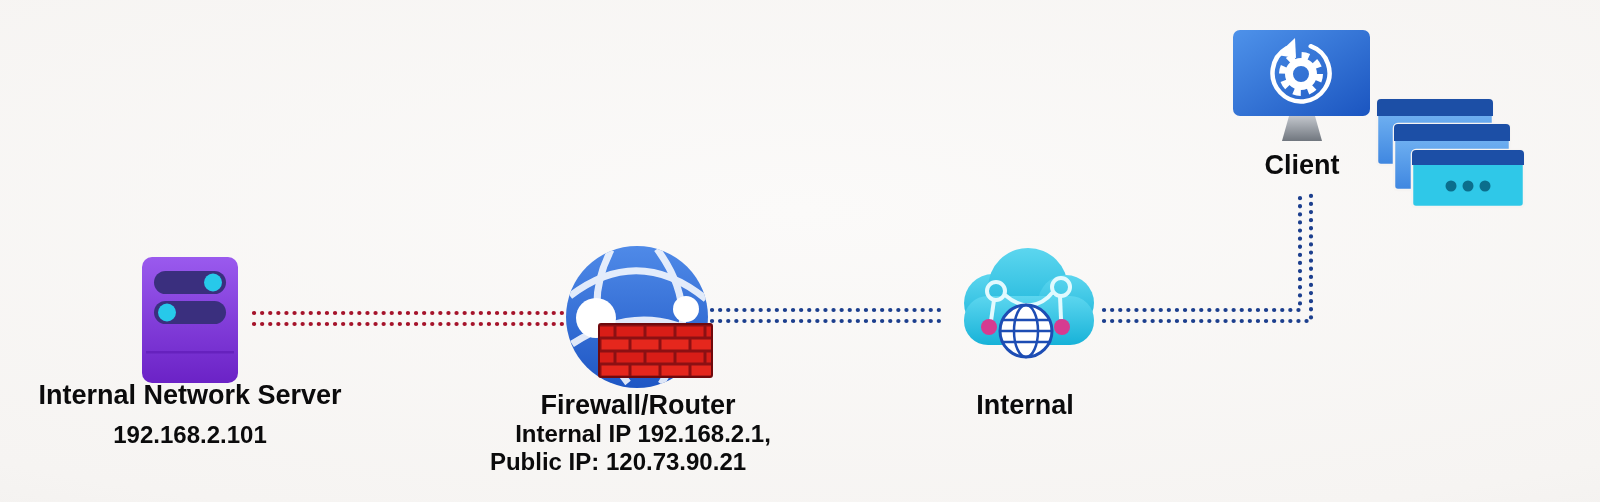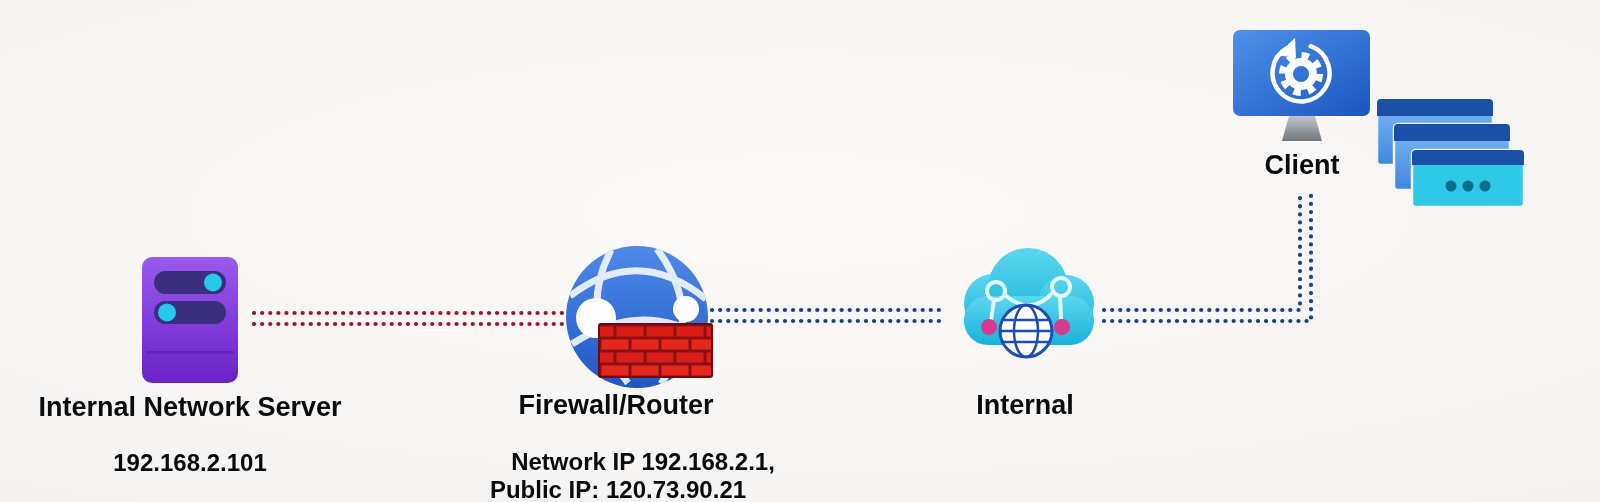--- a/index.html
+++ b/index.html
@@ -3,21 +3,21 @@
 <meta charset="utf-8">
 <style>
   html,body{margin:0;padding:0;}
   body{width:1600px;height:502px;overflow:hidden;font-family:"Liberation Sans",sans-serif;}
   .stage{position:relative;width:1600px;height:502px;
          background:radial-gradient(120% 100% at 50% 42%, #fbfaf9 0%, #f6f4f2 65%, #edebe9 100%);}
   .canvas{position:absolute;left:0;top:0;}
   .lbl{position:absolute;transform:translateX(-50%);font-weight:700;color:#0b0b0c;
        white-space:nowrap;font-family:"Liberation Sans",sans-serif;}
   .lbl-lg{font-size:27px;}
-  .lbl-md{font-size:24px;margin-top:28px;}
+  .lbl-md{font-size:24px;}
 </style>
 </head>
 <body>
 
 <div class="stage">
 
   <svg class="canvas" width="1600" height="502" viewBox="0 0 1600 502">
     <defs>
       <linearGradient id="srvGrad" x1="0" y1="0" x2="0" y2="1">
         <stop offset="0" stop-color="#9a5aee"></stop>
@@ -148,23 +148,23 @@
         <rect x="1412" y="158" width="112" height="7" fill="#1c4fa6"></rect>
         <g fill="#0b6e8c">
           <circle cx="1451" cy="186" r="5.5"></circle>
           <circle cx="1468" cy="186" r="5.5"></circle>
           <circle cx="1485" cy="186" r="5.5"></circle>
         </g>
       </g>
     </g>
   </svg>
 
-  <div class="lbl lbl-lg" style="left:190px;top:392px">Internal Network Server</div>
+  <div class="lbl lbl-lg" style="left:190px;top:380px">Internal Network Server</div>
   <div class="lbl lbl-md" style="left:190px;top:421px">192.168.2.101</div>
 
-  <div class="lbl lbl-lg" style="left:616px;top:390px">Firewall/Router</div>
-  <div class="lbl lbl-md" style="left:643px;top:420px">Network IP 192.168.2.1,</div>
+  <div class="lbl lbl-lg" style="left:638px;top:390px">Firewall/Router</div>
+  <div class="lbl lbl-md" style="left:643px;top:420px">Internal IP 192.168.2.1,</div>
   <div class="lbl lbl-md" style="left:618px;top:448px">Public IP: 120.73.90.21</div>
 
   <div class="lbl lbl-lg" style="left:1025px;top:390px">Internal</div>
 
   <div class="lbl lbl-lg" style="left:1302px;top:150px">Client</div>
 </div>
 
 </body></html>

